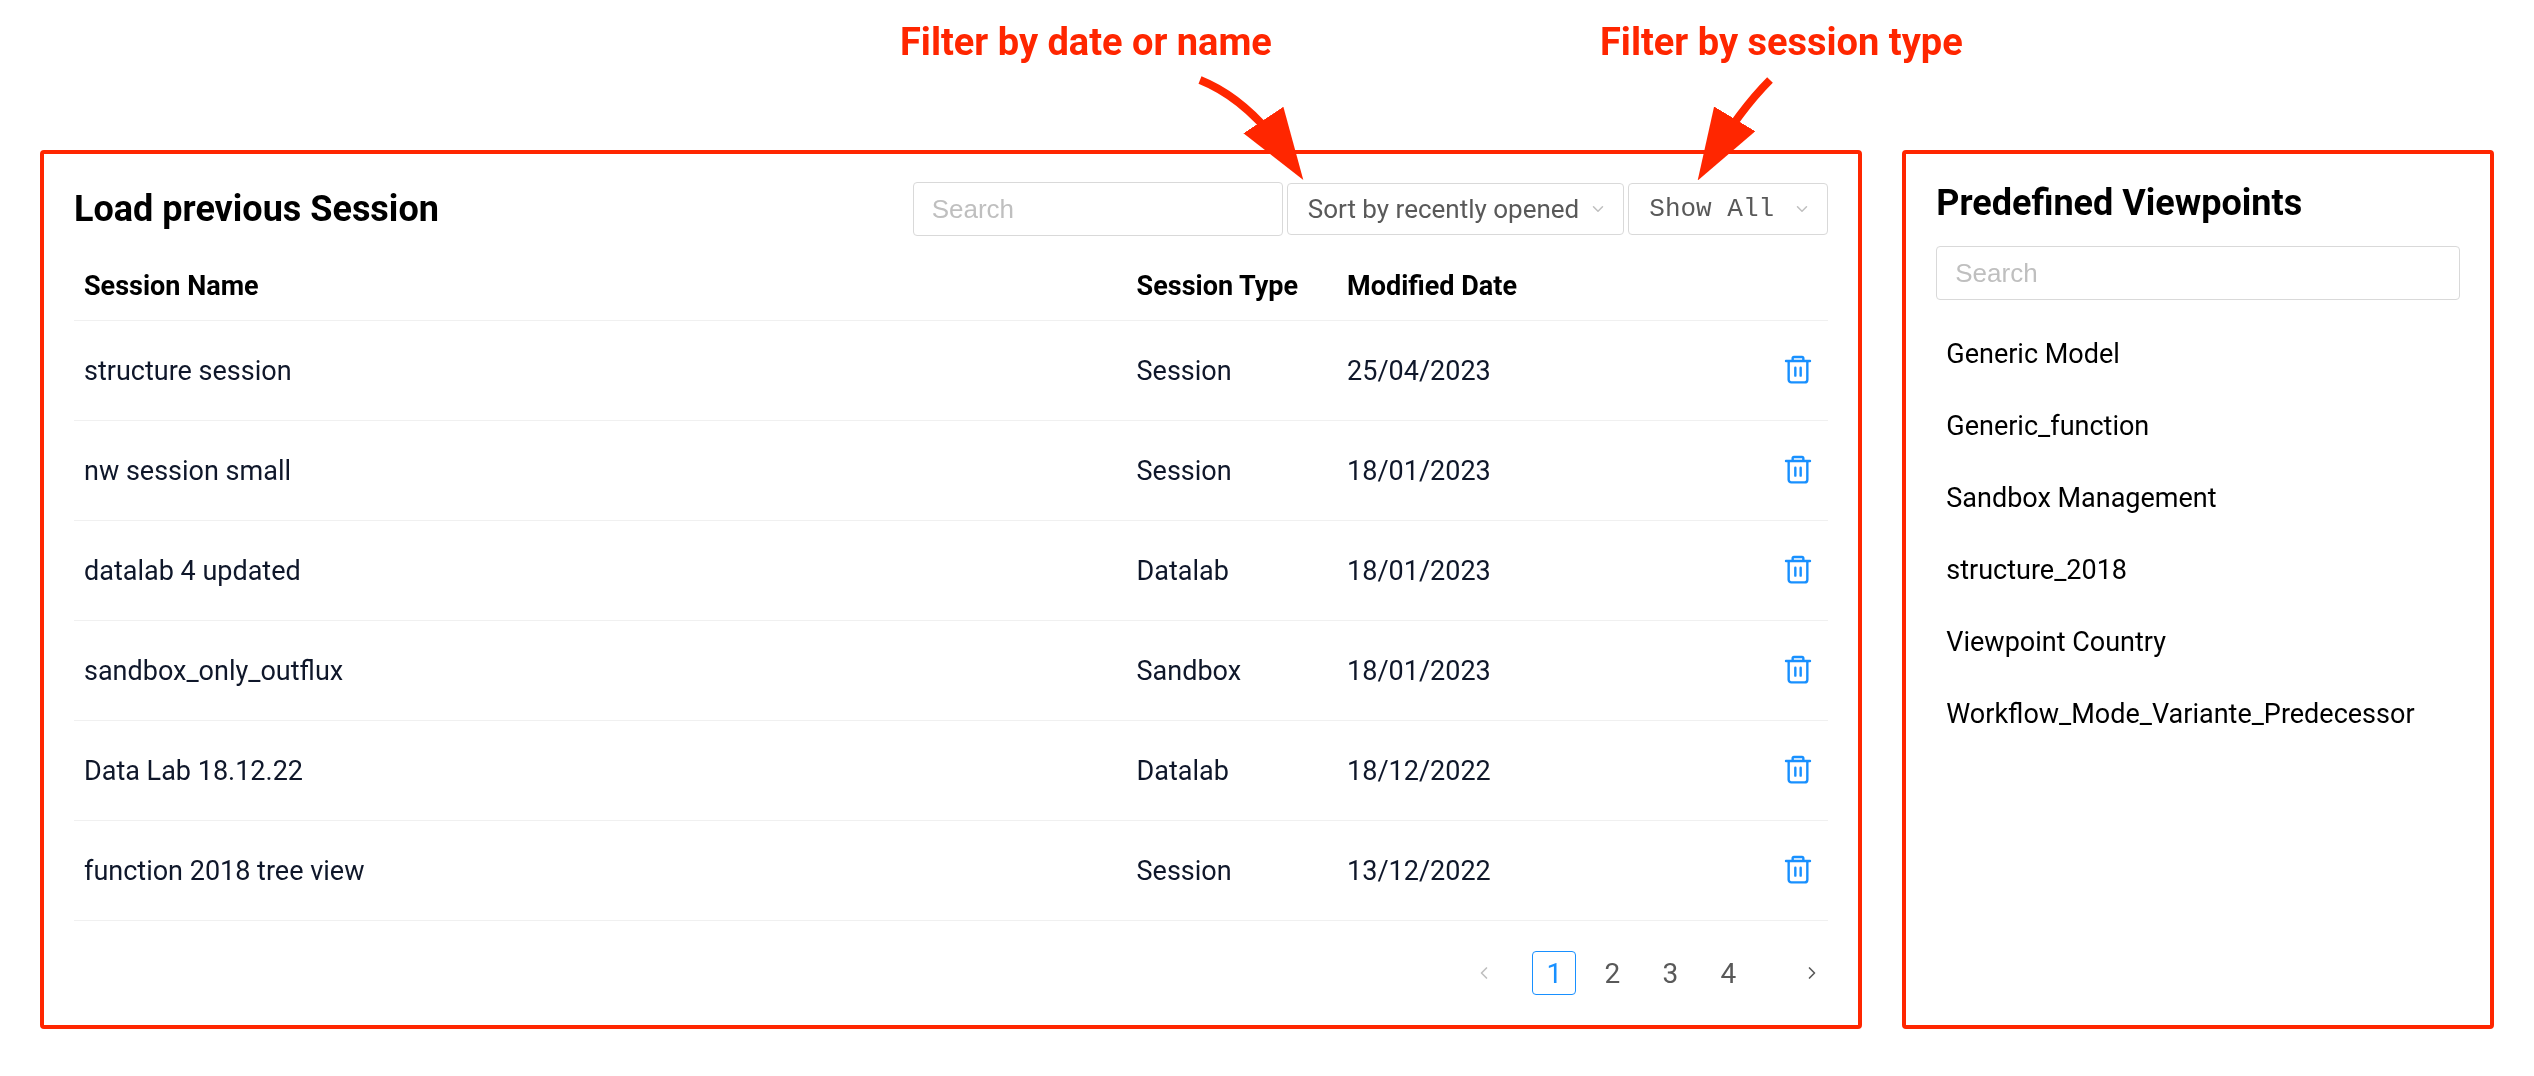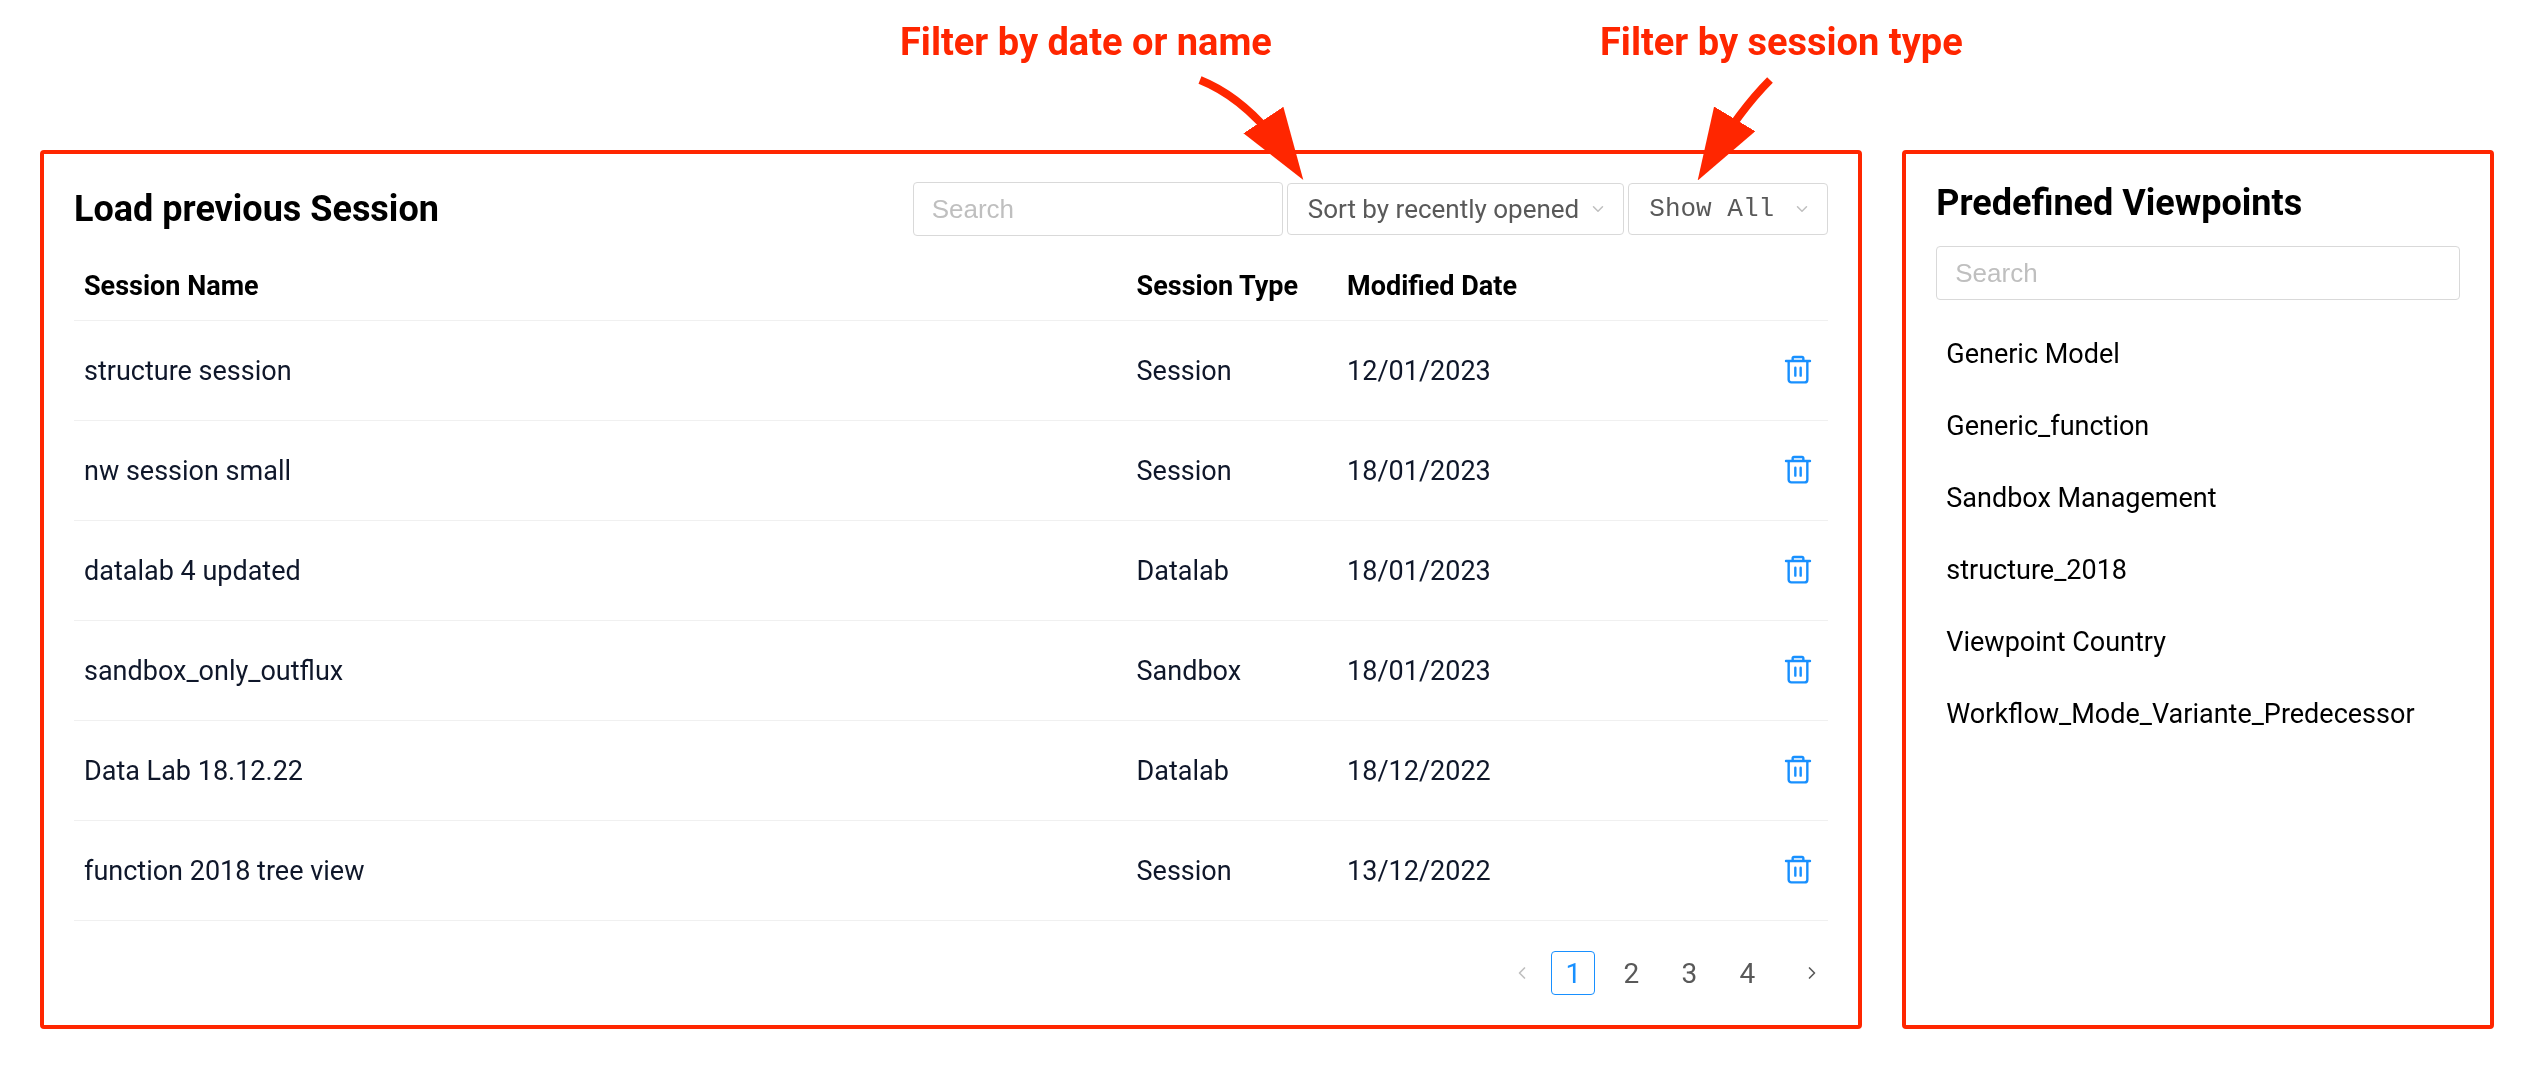--- a/index.html
+++ b/index.html
@@ -106,21 +106,21 @@
     border: none;
     cursor: pointer;
     padding: 4px;
     color: #1890ff;
   }
   .trash-btn svg { display: block; }
   .pagination {
     display: flex;
     justify-content: flex-end;
     align-items: center;
-    gap: 13px;
+    gap: 32px;
     margin-top: 30px;
     font-size: 28px;
   }
   .pg-arrow {
     color: #bfbfbf;
     cursor: pointer;
     padding: 4px 6px;
     display: inline-flex;
   }
   .pg-arrow.enabled { color: #595959; }
@@ -200,21 +200,21 @@
           <th class="col-name">Session Name</th>
           <th class="col-type">Session Type</th>
           <th class="col-date">Modified Date</th>
           <th class="col-act"></th>
         </tr>
       </thead>
       <tbody id="session-rows">
           <tr>
             <td class="col-name">structure session</td>
             <td class="col-type">Session</td>
-            <td class="col-date">12/01/2023</td>
+            <td class="col-date">25/04/2023</td>
             <td class="col-act"><button class="trash-btn"><span><svg width="32" height="32" viewBox="0 0 24 24">
                     <path d="M3 6h18M8 6V4a1 1 0 011-1h6a1 1 0 011 1v2m3 0v14a2 2 0 01-2 2H7a2 2 0 01-2-2V6h14zM10 11v6M14 11v6" stroke="currentColor" stroke-width="1.8" fill="none" stroke-linecap="round" stroke-linejoin="round"></path>
                   </svg></span></button></td>
           </tr>
           <tr>
             <td class="col-name">nw session small</td>
             <td class="col-type">Session</td>
             <td class="col-date">18/01/2023</td>
             <td class="col-act"><button class="trash-btn"><span><svg width="32" height="32" viewBox="0 0 24 24">
                     <path d="M3 6h18M8 6V4a1 1 0 011-1h6a1 1 0 011 1v2m3 0v14a2 2 0 01-2 2H7a2 2 0 01-2-2V6h14zM10 11v6M14 11v6" stroke="currentColor" stroke-width="1.8" fill="none" stroke-linecap="round" stroke-linejoin="round"></path>

